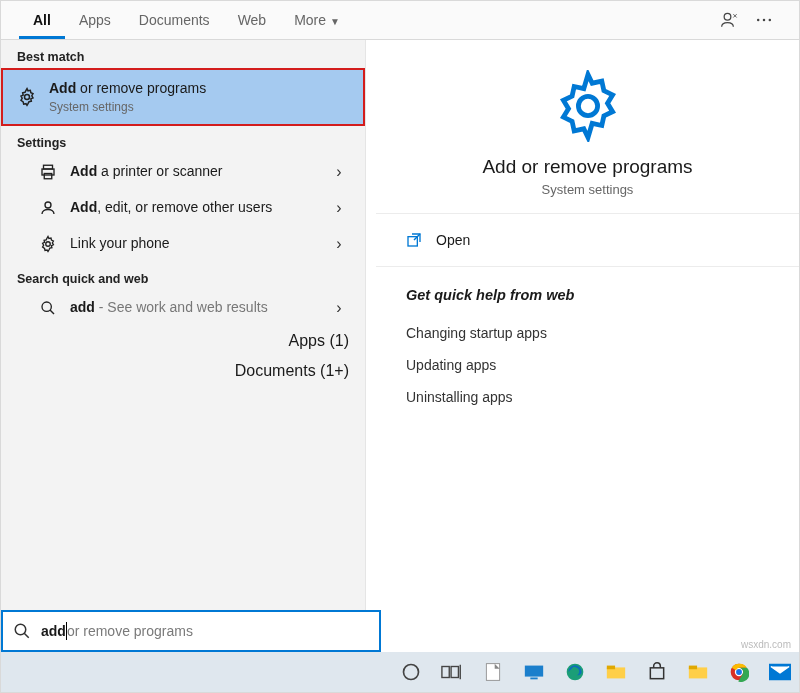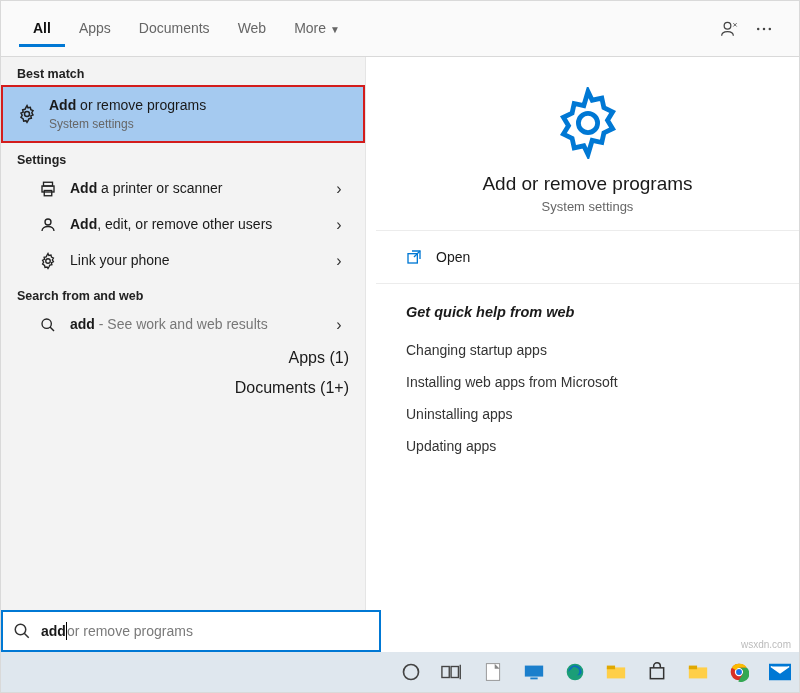--- a/index.html
+++ b/index.html
@@ -19,21 +19,21 @@
     width: 100%;
     height: 100%;
     border: 1px solid #d9d9d9;
     position: relative;
   }
   
   .tabs {
     display: flex;
     align-items: center;
     padding: 0 18px;
-    height: 56px;
+    height: 39px;
     border-bottom: 1px solid #d9d9d9;
     background: #fafafa;
   }
   .tab {
     padding: 10px 14px 8px;
     color: #666;
     cursor: pointer;
     font-size: 14px;
     border-bottom: 3px solid transparent;
   }
@@ -263,21 +263,21 @@
               <circle cx="12" cy="12" r="3"></circle>
               <path d="M12 2l1.2 2.6 2.8-.6.6 2.8L19.2 8l-1.4 2.5L19.2 13l-2.6 1.2.6 2.8-2.8.6L13.2 20 12 22l-1.2-2-2.8.6-.6-2.8L4.8 16l1.4-2.5L4.8 11l2.6-1.2-.6-2.8 2.8-.6L10.8 4 12 2z"></path>
             </svg>
         </div>
         <div class="txt">
             <div class="title"><span>Link your phone</span></div>
           </div>
         <div class="chev-right">›</div>
       </div>
 
-      <div class="group-header">Search from and web</div>
+      <div class="group-header">Search quick and web</div>
 
       <div class="row hoverable">
         <div class="icon">
           <svg width="16" height="16" viewBox="0 0 24 24" fill="none" stroke="#222" stroke-width="2">
               <circle cx="10" cy="10" r="7"></circle>
               <line x1="21" y1="21" x2="15" y2="15"></line>
             </svg>
         </div>
         <div class="txt">
             <div class="title"><b>add</b><span style="color:#777"> - See work and web results</span></div>
@@ -308,23 +308,22 @@
               <path d="M9 3h12v12"></path>
               <path d="M21 3l-9 9"></path>
             </svg>
         </span>
         <span>Open</span>
       </div>
 
       <div class="quick">
         <h4>Get quick help from web</h4>
         <div class="link">Changing startup apps</div>
-        <div class="link">Installing web apps from Microsoft</div>
+        <div class="link">Updating apps</div>
         <div class="link">Uninstalling apps</div>
-        <div class="link">Updating apps</div>
       </div>
     </div>
   </div>
 
   <div class="searchbar">
     <span class="mag">
       <svg width="18" height="18" viewBox="0 0 24 24" fill="none" stroke="#333" stroke-width="2">
           <circle cx="10" cy="10" r="7"></circle>
           <line x1="21" y1="21" x2="15" y2="15"></line>
         </svg>

